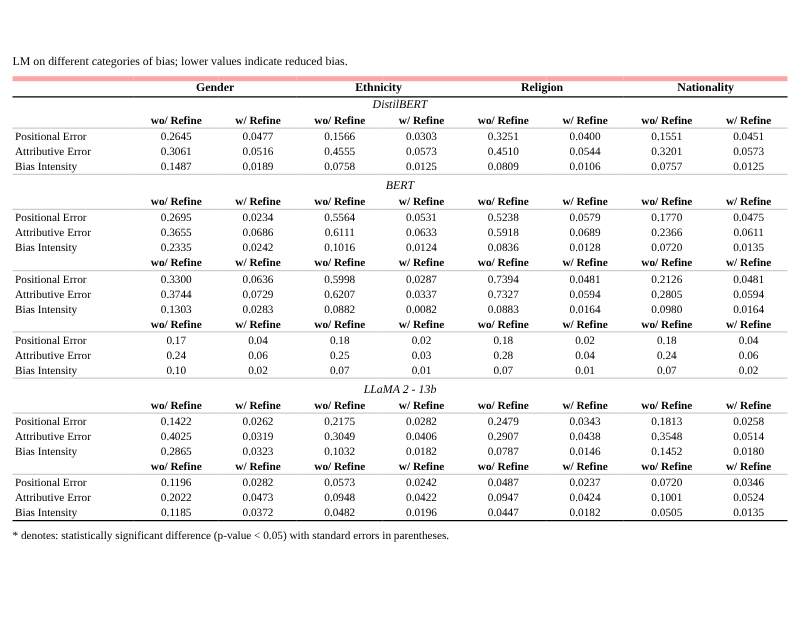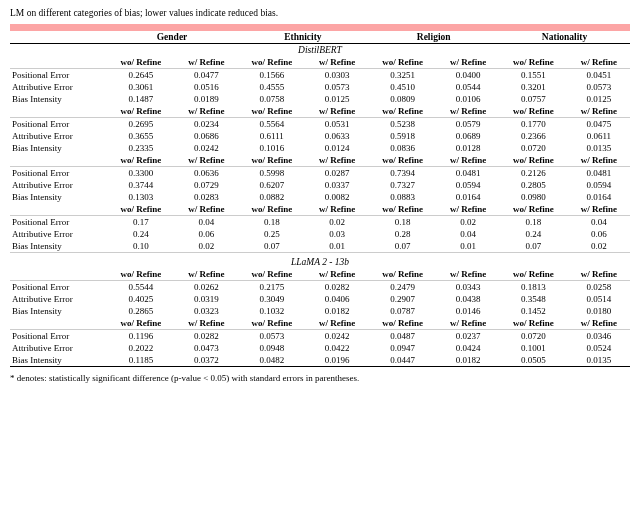--- a/index.html
+++ b/index.html
@@ -8,20 +8,21 @@
       font-size: 10px;
       background: #fff;
       color: #000;
       width: 640px;
       min-height: 505px;
       padding: 8px 10px;
     }
     .intro-text {
       font-size: 9.5px;
       margin-bottom: 6px;
+      margin-top: 37px;
     }
     table {
       width: 100%;
       border-collapse: collapse;
       font-size: 9px;
     }
     th, td {
       text-align: center;
       padding: 1px 3px;
     }
@@ -48,21 +49,21 @@
       border-top: 1px solid #000;
     }
     .sub-header th {
       font-size: 9px;
       border-bottom: 1px solid #ccc;
     }
     .data-row td {
       font-size: 9px;
     }
     .top-border td, .top-border th {
-      border-top: 7px solid #fca5a5;
+      border-top: 4px solid #fca5a5;
     }
     .bottom-border td {
       border-bottom: 1px solid #000;
     }
     .caption {
       font-size: 9px;
       margin-top: 6px;
       font-family: Liberation Serif, serif;
     }
   </style>
@@ -122,20 +123,23 @@
         <td class="row-label">Bias Intensity</td>
         <td>0.1487</td>
         <td>0.0189</td>
         <td>0.0758</td>
         <td>0.0125</td>
         <td>0.0809</td>
         <td>0.0106</td>
         <td>0.0757</td>
         <td>0.0125</td>
       </tr>
+      <tr class="section-header">
+        <td colspan="9">BERT</td>
+      </tr>
       <tr class="sub-header">
         <th></th>
         <th>wo/ Refine</th>
         <th>w/ Refine</th>
         <th>wo/ Refine</th>
         <th>w/ Refine</th>
         <th>wo/ Refine</th>
         <th>w/ Refine</th>
         <th>wo/ Refine</th>
         <th>w/ Refine</th>
@@ -270,21 +274,21 @@
         <th>w/ Refine</th>
         <th>wo/ Refine</th>
         <th>w/ Refine</th>
         <th>wo/ Refine</th>
         <th>w/ Refine</th>
         <th>wo/ Refine</th>
         <th>w/ Refine</th>
       </tr>
       <tr class="data-row">
         <td class="row-label">Positional Error</td>
-        <td>0.5544</td>
+        <td>0.1422</td>
         <td>0.0262</td>
         <td>0.2175</td>
         <td>0.0282</td>
         <td>0.2479</td>
         <td>0.0343</td>
         <td>0.1813</td>
         <td>0.0258</td>
       </tr>
       <tr class="data-row">
         <td class="row-label">Attributive Error</td>

